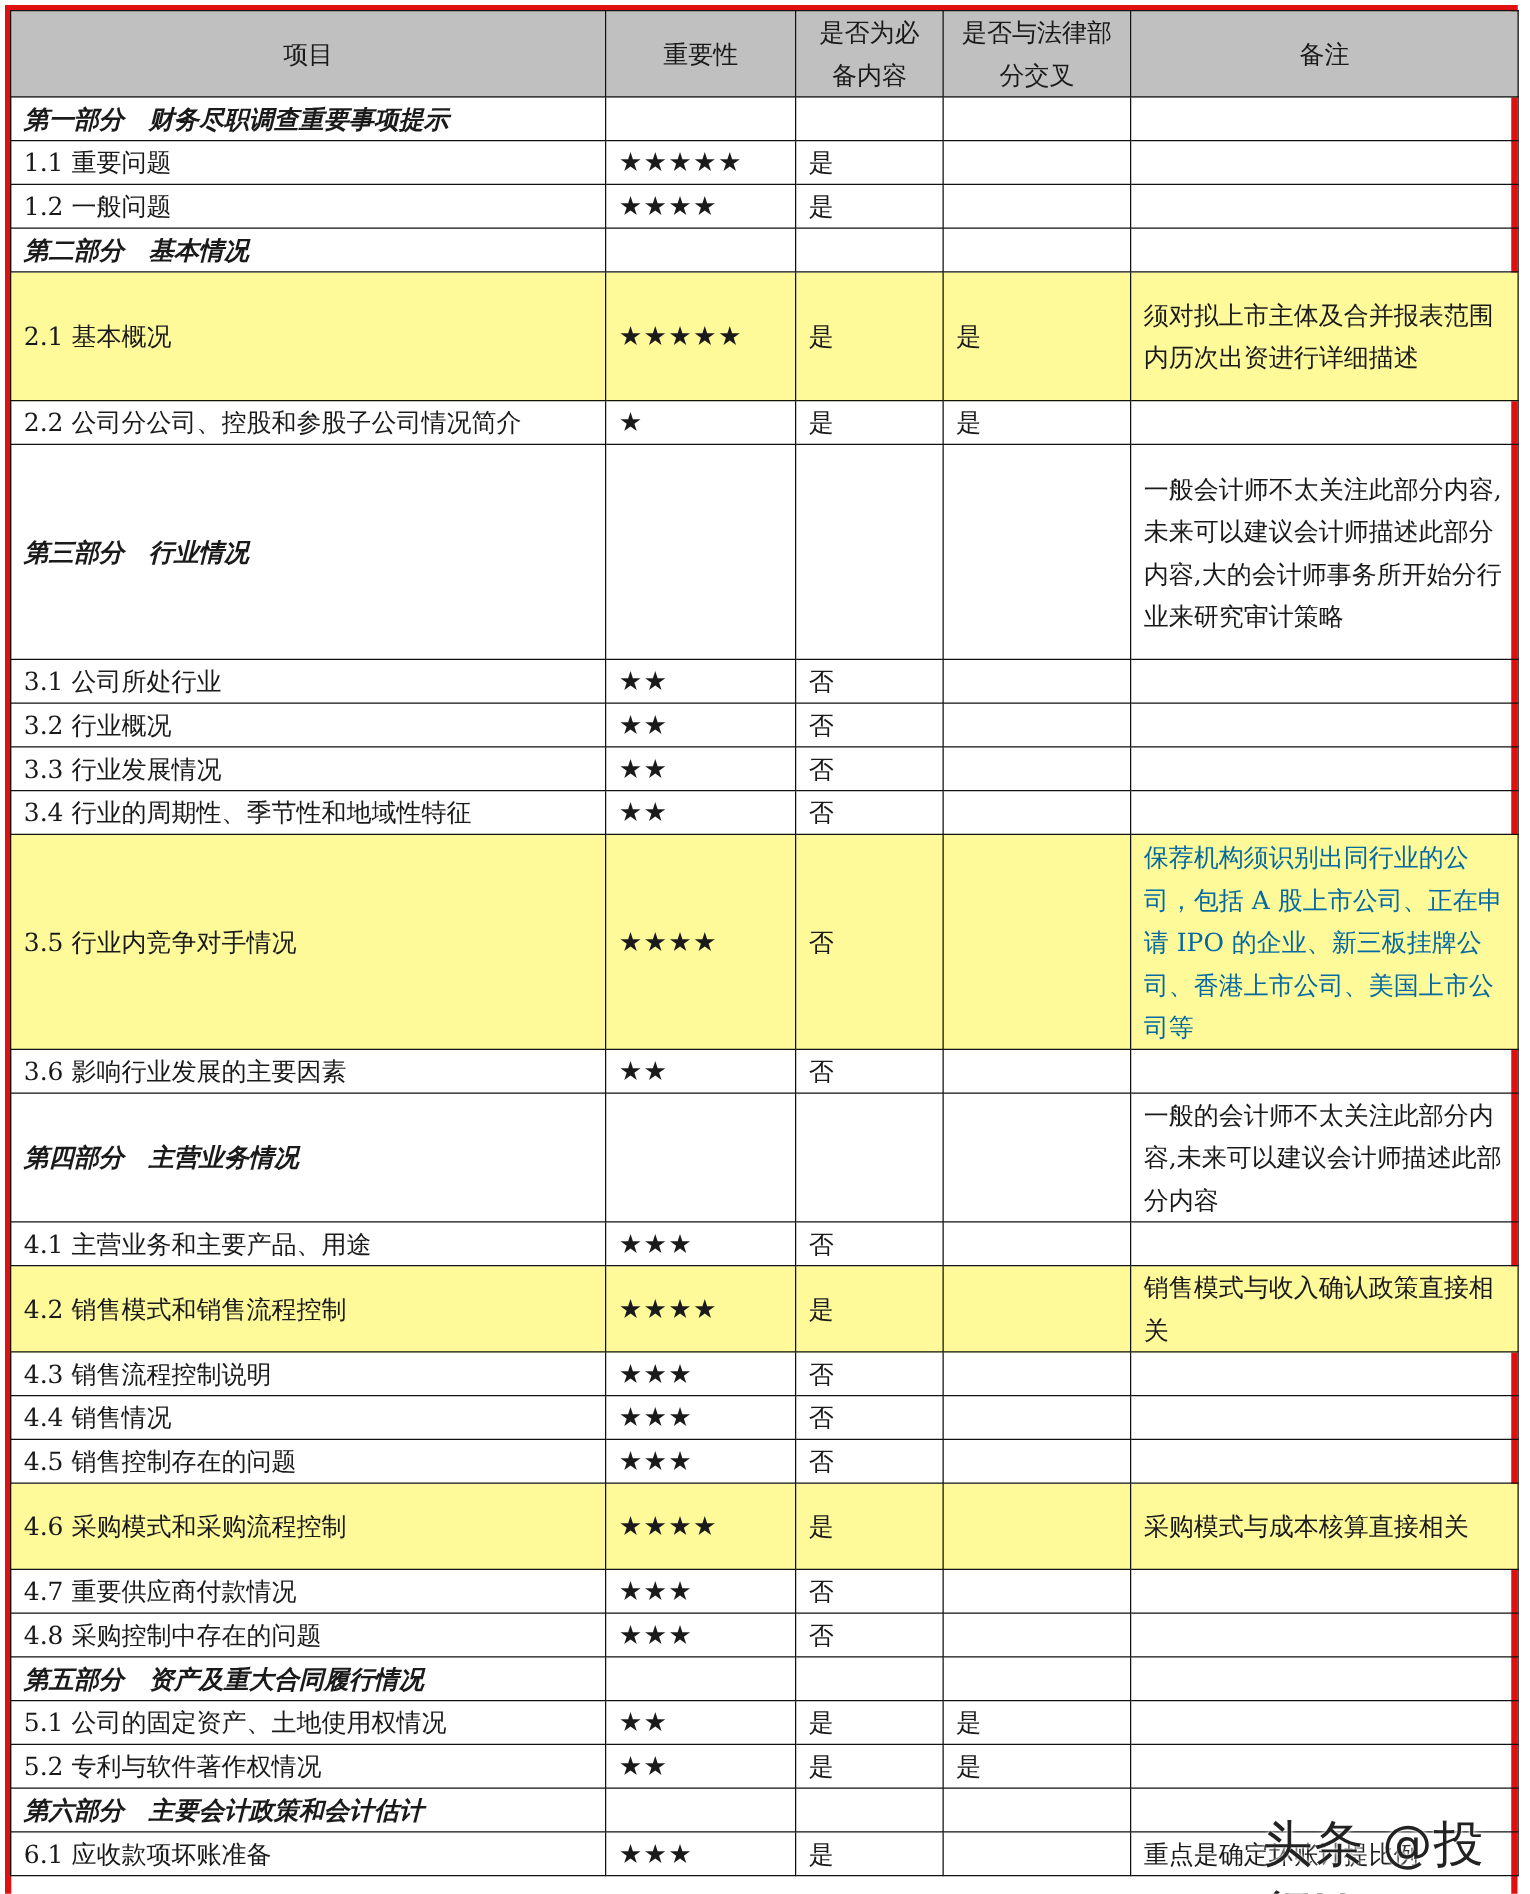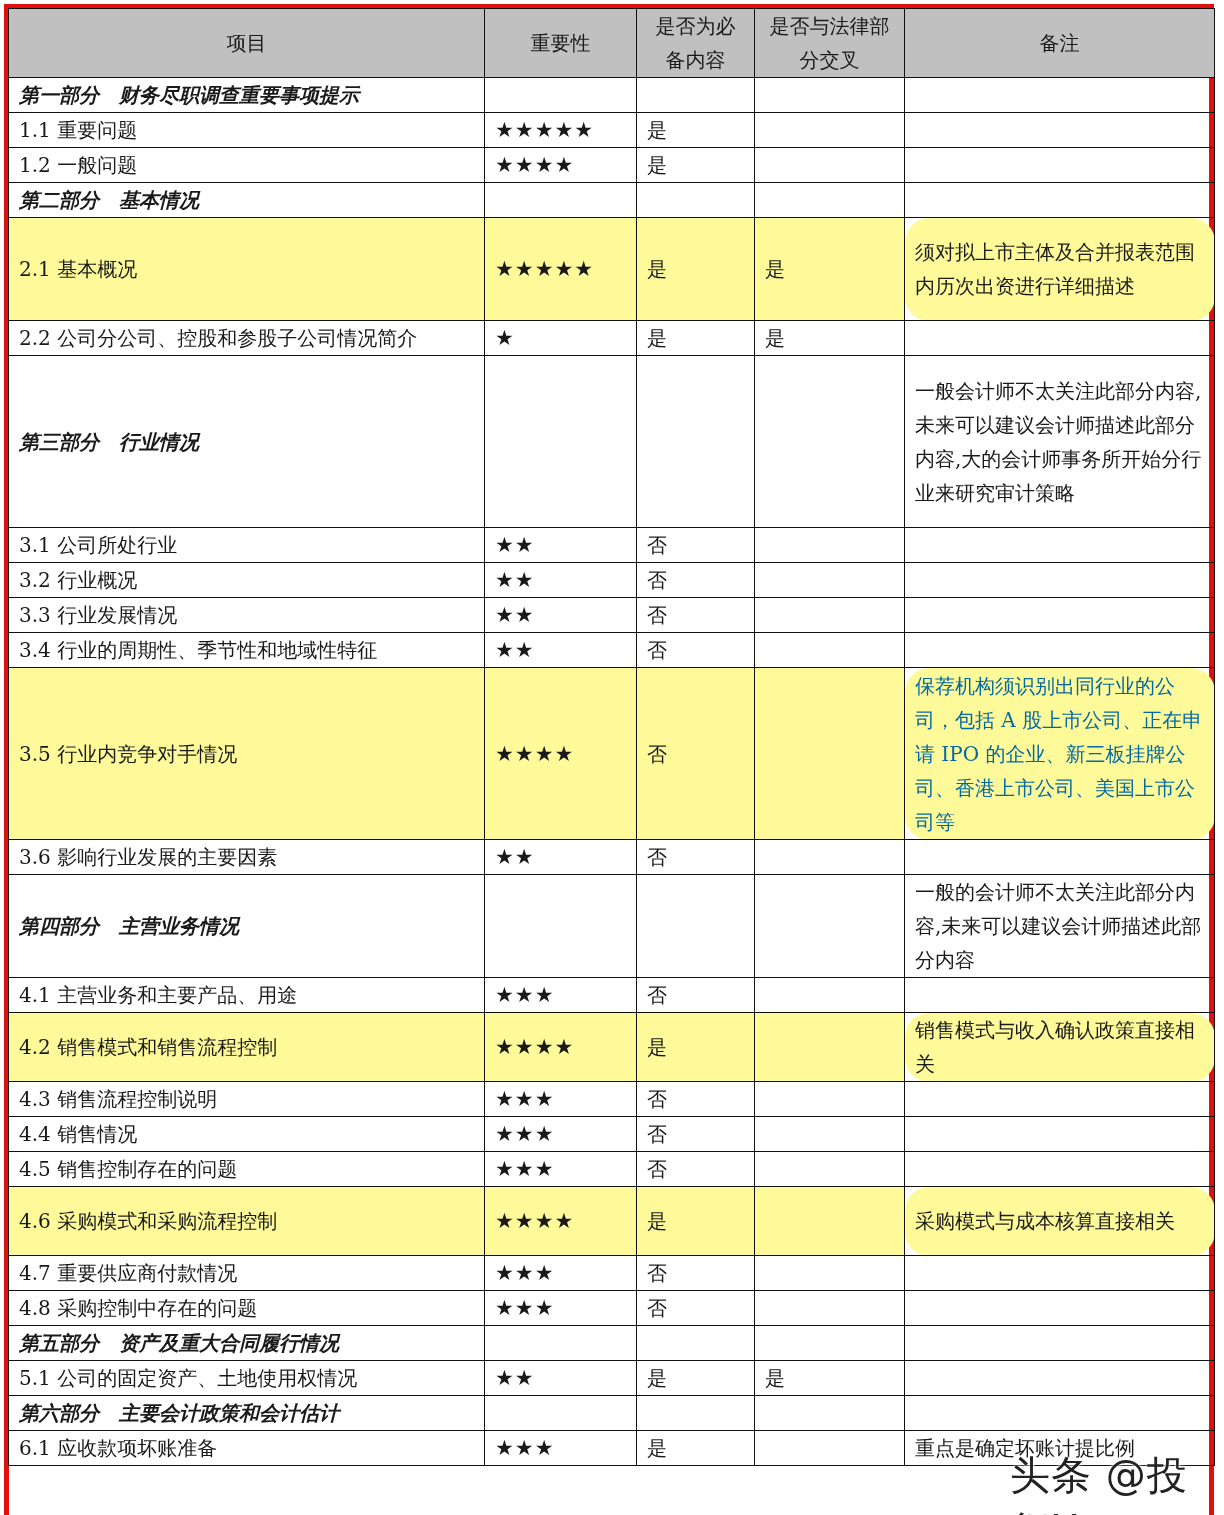--- a/index.html
+++ b/index.html
@@ -7,21 +7,21 @@
          font-family: "DejaVu Serif", "Liberation Serif", serif; color: #1a1a1a; }
   .frame { position: absolute; left: 4px; top: 4px; width: 1210px; height: 1515px;
            border-left: 5px solid #e01010; border-right: 5px solid #e01010; border-top: 5px solid #e01010;
            box-sizing: border-box; }
   table { position: absolute; left: 8px; top: 8px; border-collapse: collapse; table-layout: fixed; width: 1206px; }
   td, th { border: 1.5px solid #111; padding: 0 10px; font-size: 20px; line-height: 34px;
            vertical-align: middle; text-align: left; font-weight: normal; }
   th { background: #c0c0c0; text-align: center; line-height: 34px; font-size: 20px; }
   tr.sec td.item { font-weight: bold; font-style: italic; }
   tr.hl td { background: #fefa9a; }
-  td.note { line-height: 34px; border-radius: 24px; }
+  td.note { line-height: 34px; }
   td.note.red { color: #0369a1; }
   td.stars { letter-spacing: 1px; font-family: "DejaVu Sans", sans-serif; font-size: 21px; }
   .watermark { position: absolute; left: 1010px; top: 1448px; font-size: 40px; color: #222;
                font-family: "DejaVu Sans", sans-serif; letter-spacing: 1px;
                text-shadow: 0 0 2px #fff, 0 0 4px #fff; }
 </style>
 </head>
 <body>
 
 <div class="frame"></div>
@@ -205,20 +205,27 @@
         <td></td>
         <td class="note"></td>
       </tr>
       <tr style="height: 35px;">
         <td class="item">5.1 公司的固定资产、土地使用权情况</td>
         <td class="stars">★★</td>
         <td>是</td>
         <td>是</td>
         <td class="note"></td>
       </tr>
+      <tr style="height: 35px;">
+        <td class="item">5.2 专利与软件著作权情况</td>
+        <td class="stars">★★</td>
+        <td>是</td>
+        <td>是</td>
+        <td class="note"></td>
+      </tr>
       <tr class="sec" style="height: 35px;">
         <td class="item">第六部分　主要会计政策和会计估计</td>
         <td class="stars"></td>
         <td></td>
         <td></td>
         <td class="note"></td>
       </tr>
       <tr style="height: 35px;">
         <td class="item">6.1 应收款项坏账准备</td>
         <td class="stars">★★★</td>

